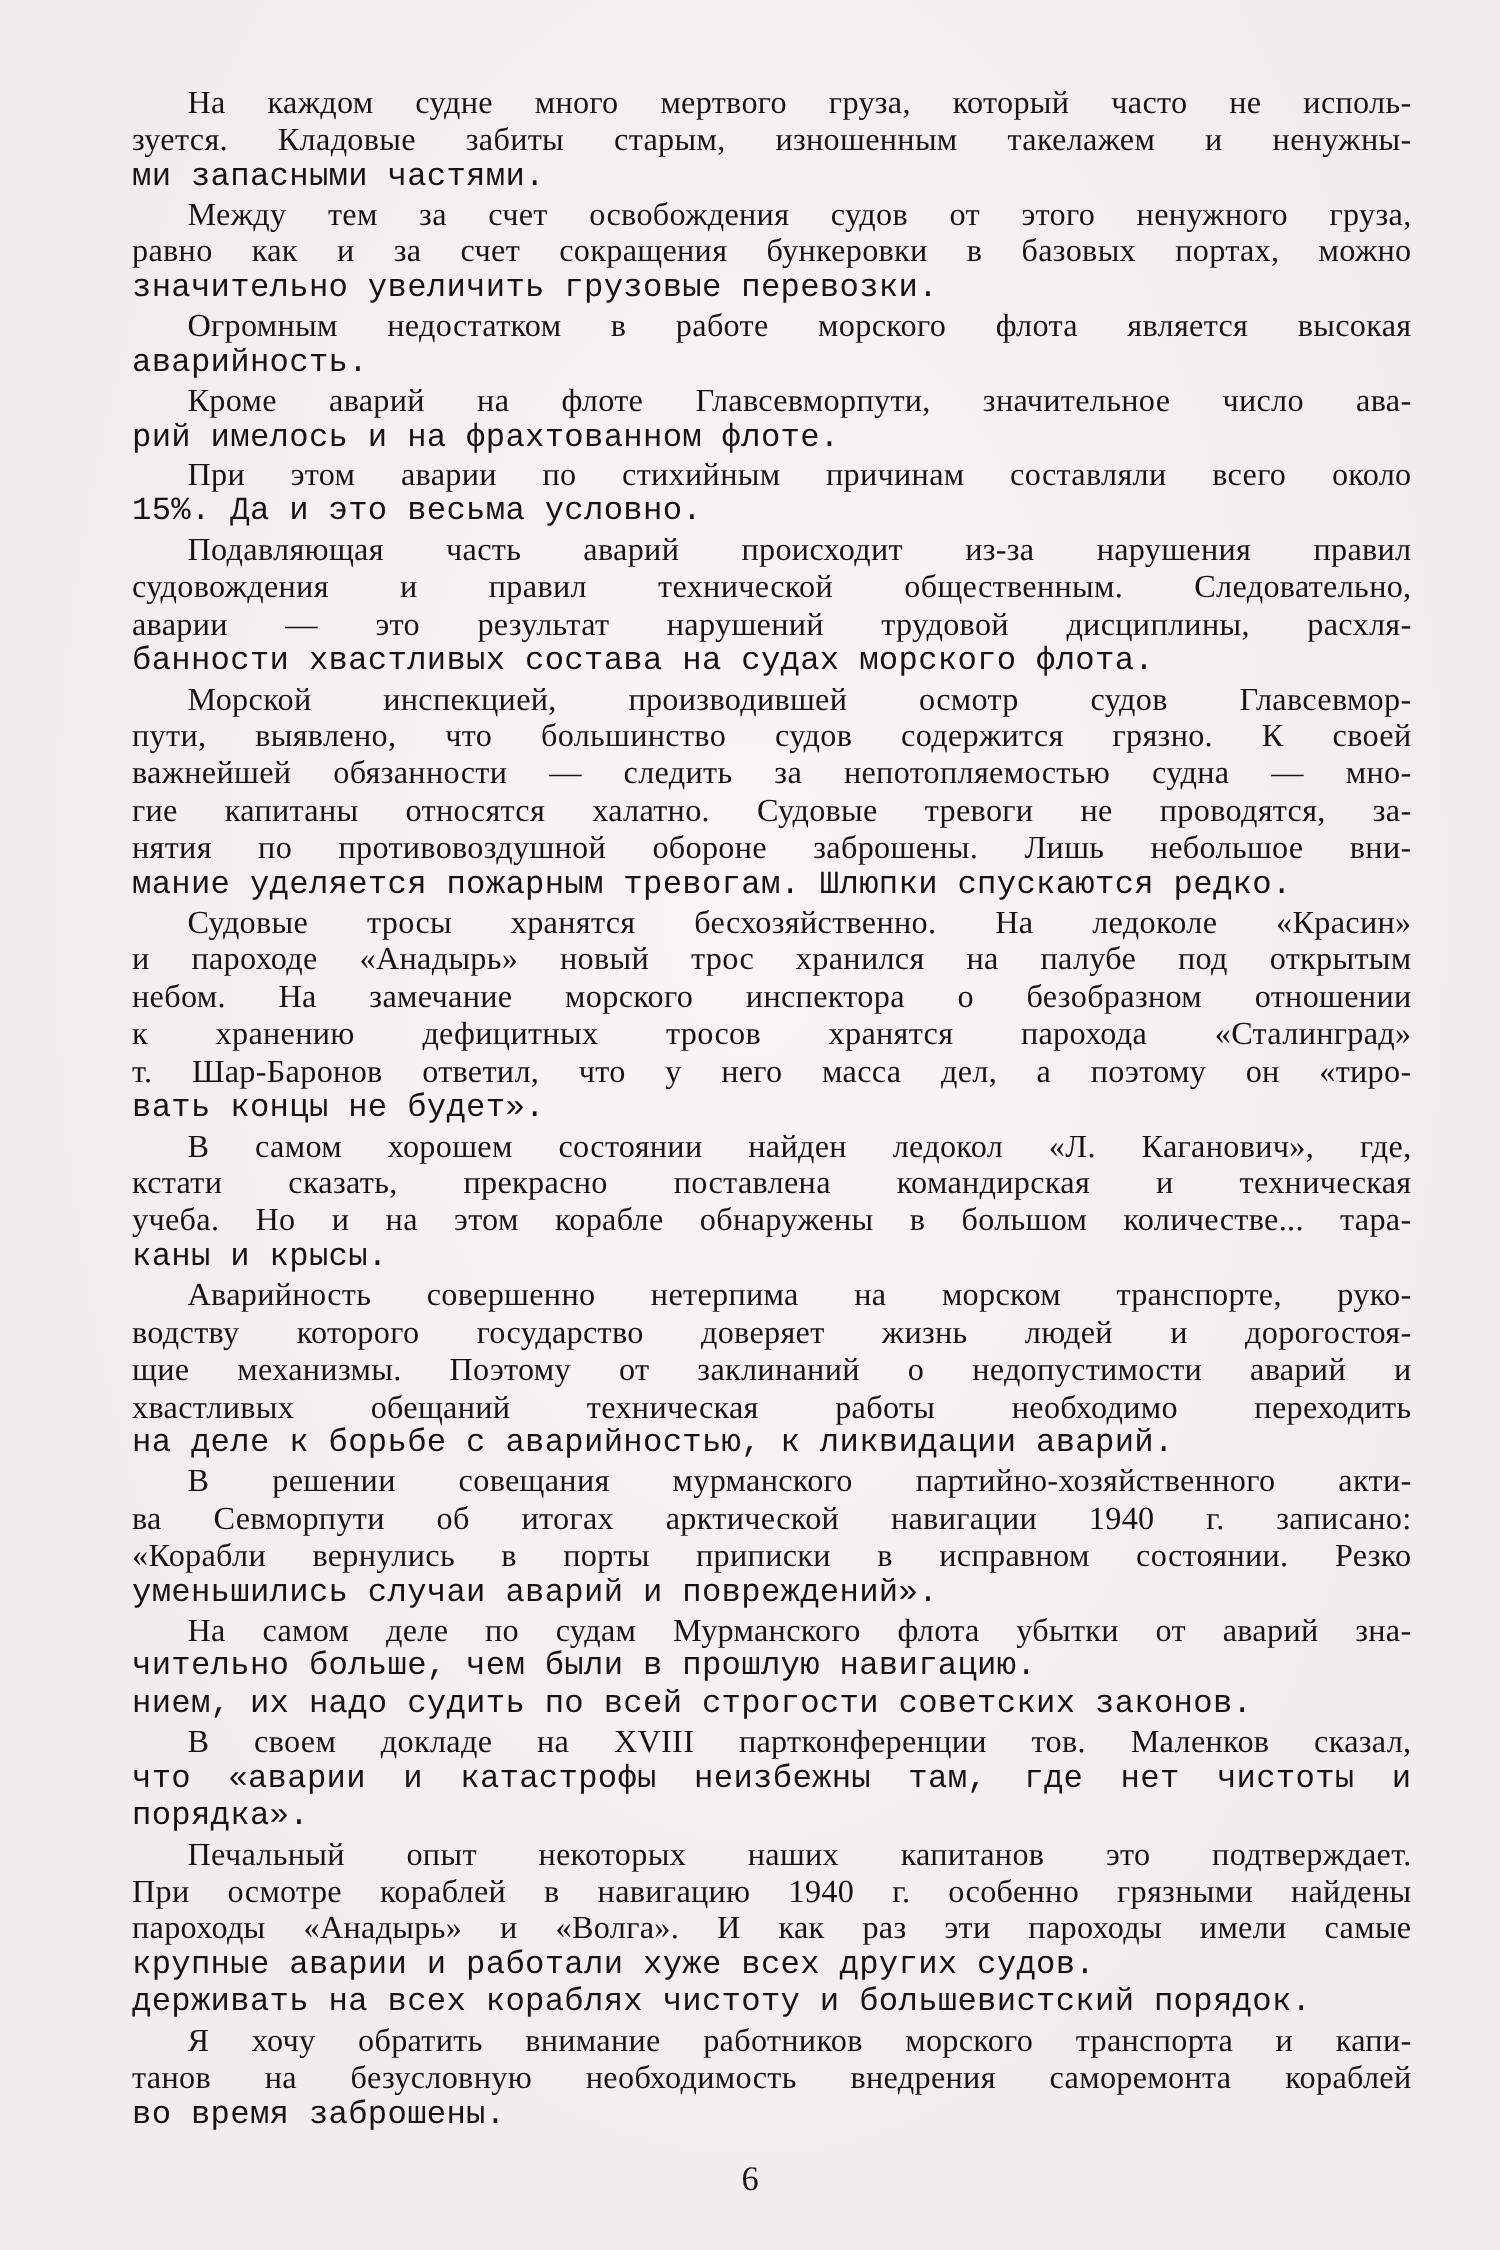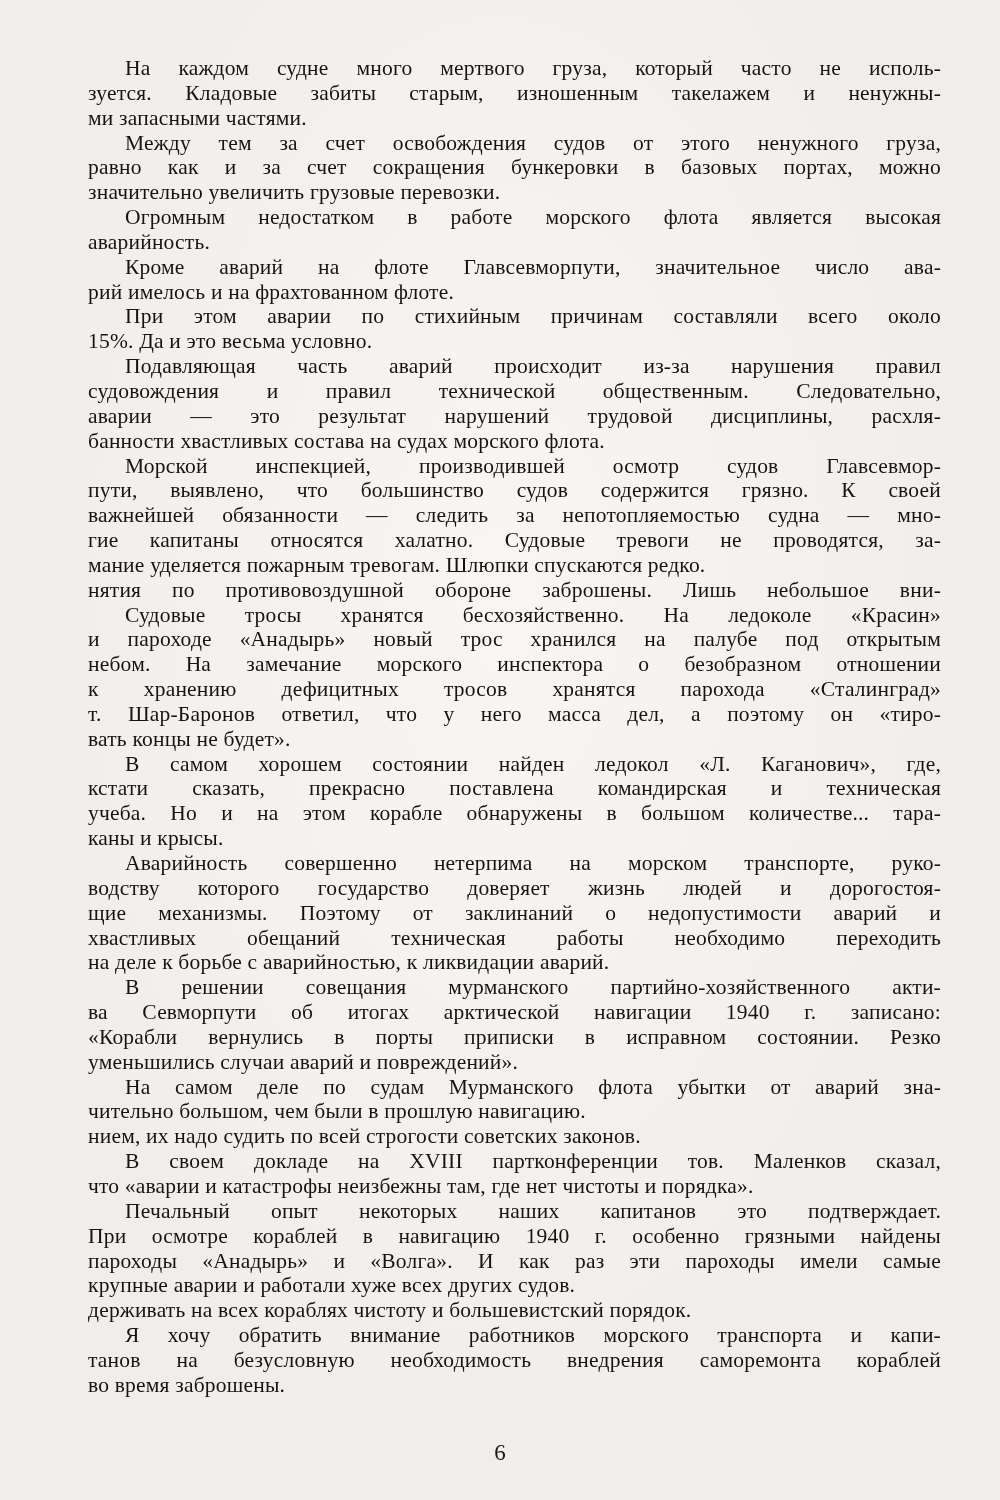--- a/index.html
+++ b/index.html
@@ -39,20 +39,21 @@
   .line {
     white-space: normal;
     text-align: justify;
     text-align-last: justify;
   }
   .line.first {
     text-indent: 37px;
   }
   .line.last {
     text-align-last: left;
+    font-family: Liberation Mono, monospace;
   }
   .page-number {
     position: absolute;
     top: 1440px;
     left: 0;
     width: 1000px;
     text-align: center;
     color: #1a1816;
     font-size: 23px;
   }
@@ -88,22 +89,22 @@
         <div class="line first">Подавляющая часть аварий происходит из-за нарушения правил</div>
         <div class="line">судовождения и правил технической общественным. Следовательно,</div>
         <div class="line">аварии — это результат нарушений трудовой дисциплины, расхля-</div>
         <div class="line last">банности хвастливых состава на судах морского флота.</div>
       </div>
       <div class="paragraph">
         <div class="line first">Морской инспекцией, производившей осмотр судов Главсевмор-</div>
         <div class="line">пути, выявлено, что большинство судов содержится грязно. К своей</div>
         <div class="line">важнейшей обязанности — следить за непотопляемостью судна — мно-</div>
         <div class="line">гие капитаны относятся халатно. Судовые тревоги не проводятся, за-</div>
+        <div class="line">нятия по противовоздушной обороне заброшены. Лишь небольшое вни-</div>
         <div class="line last">мание уделяется пожарным тревогам. Шлюпки спускаются редко.</div>
-        <div class="line">нятия по противовоздушной обороне заброшены. Лишь небольшое вни-</div>
       </div>
       <div class="paragraph">
         <div class="line first">Судовые тросы хранятся бесхозяйственно. На ледоколе «Красин»</div>
         <div class="line">и пароходе «Анадырь» новый трос хранился на палубе под открытым</div>
         <div class="line">небом. На замечание морского инспектора о безобразном отношении</div>
         <div class="line">к хранению дефицитных тросов хранятся парохода «Сталинград»</div>
         <div class="line">т. Шар-Баронов ответил, что у него масса дел, а поэтому он «тиро-</div>
         <div class="line last">вать концы не будет».</div>
       </div>
       <div class="paragraph">
@@ -120,21 +121,21 @@
         <div class="line last">на деле к борьбе с аварийностью, к ликвидации аварий.</div>
       </div>
       <div class="paragraph">
         <div class="line first">В решении совещания мурманского партийно-хозяйственного акти-</div>
         <div class="line">ва Севморпути об итогах арктической навигации 1940 г. записано:</div>
         <div class="line">«Корабли вернулись в порты приписки в исправном состоянии. Резко</div>
         <div class="line last">уменьшились случаи аварий и повреждений».</div>
       </div>
       <div class="paragraph">
         <div class="line first">На самом деле по судам Мурманского флота убытки от аварий зна-</div>
-        <div class="line last">чительно большом, чем были в прошлую навигацию.</div>
+        <div class="line last">чительно больше, чем были в прошлую навигацию.</div>
       </div>
       <div class="paragraph">
         <div class="line last">нием, их надо судить по всей строгости советских законов.</div>
       </div>
       <div class="paragraph">
         <div class="line first">В своем докладе на XVIII партконференции тов. Маленков сказал,</div>
         <div class="line last">что «аварии и катастрофы неизбежны там, где нет чистоты и порядка».</div>
       </div>
       <div class="paragraph">
         <div class="line first">Печальный опыт некоторых наших капитанов это подтверждает.</div>

